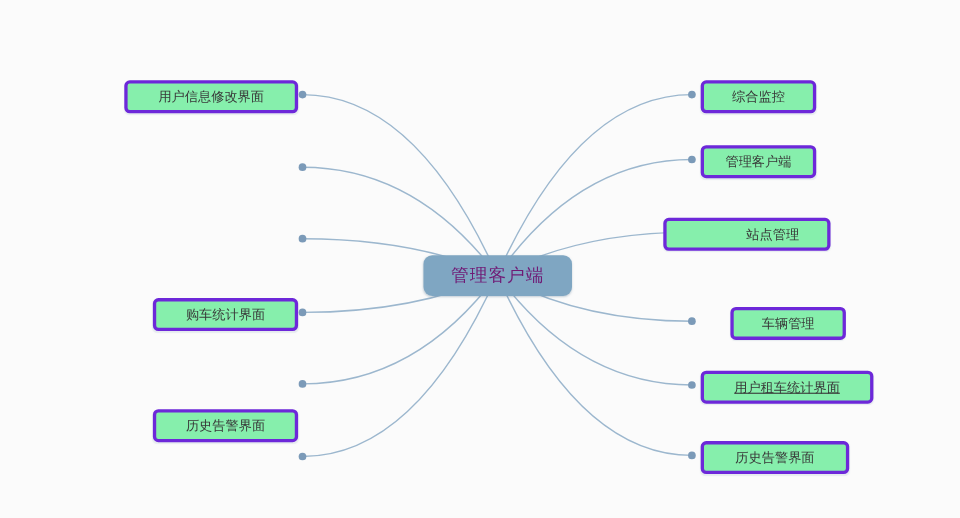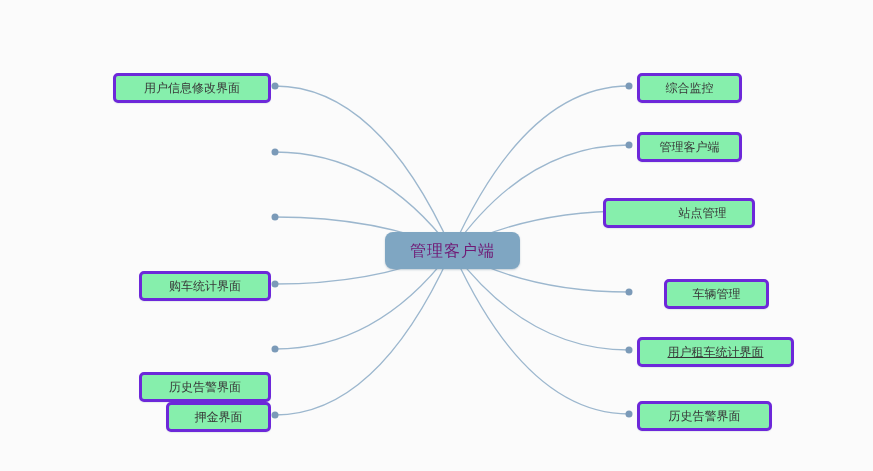--- a/index.html
+++ b/index.html
@@ -108,21 +108,20 @@
     <circle class="dot" cx="629" cy="145" r="3.5"></circle>
     <circle class="dot" cx="629" cy="211" r="3.5"></circle>
     <circle class="dot" cx="629" cy="292" r="3.5"></circle>
     <circle class="dot" cx="629" cy="350" r="3.5"></circle>
     <circle class="dot" cx="629" cy="414" r="3.5"></circle>
   </svg>
 
   <div class="node n-l1">用户信息修改界面</div>
   <div class="node n-l4">购车统计界面</div>
   <div class="node n-l5">历史告警界面</div>
-  <div class="node n-l6">押金界面</div>
 
   <div class="node n-r1">综合监控</div>
   <div class="node n-r2">管理客户端</div>
   <div class="node n-r3">站点管理</div>
   <div class="node n-r4">车辆管理</div>
   <div class="node n-r5">用户租车统计界面</div>
   <div class="node n-r6">历史告警界面</div>
 
   <div class="center-node">管理客户端</div>
 

